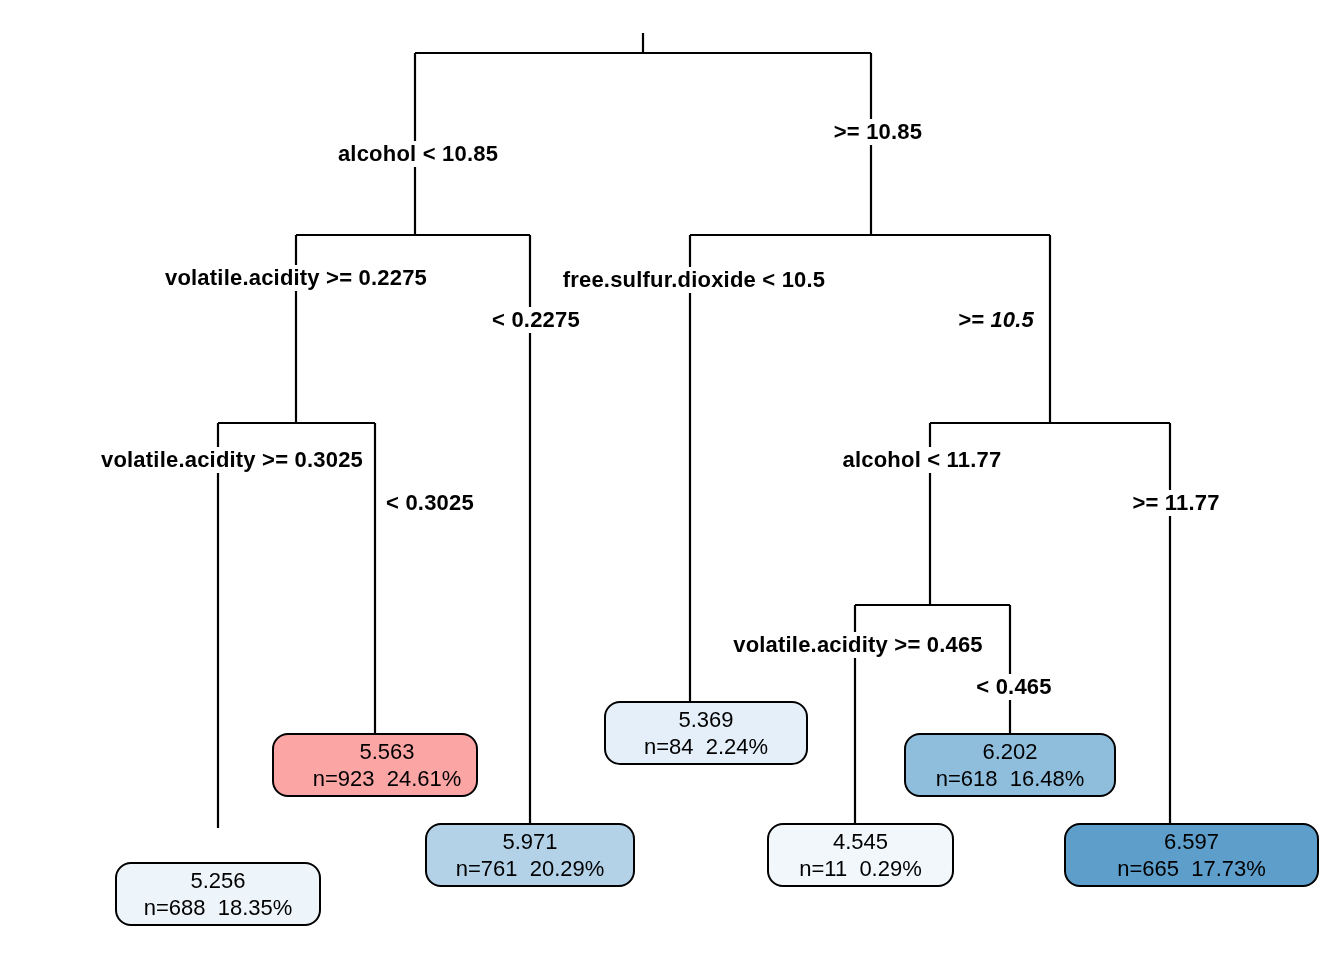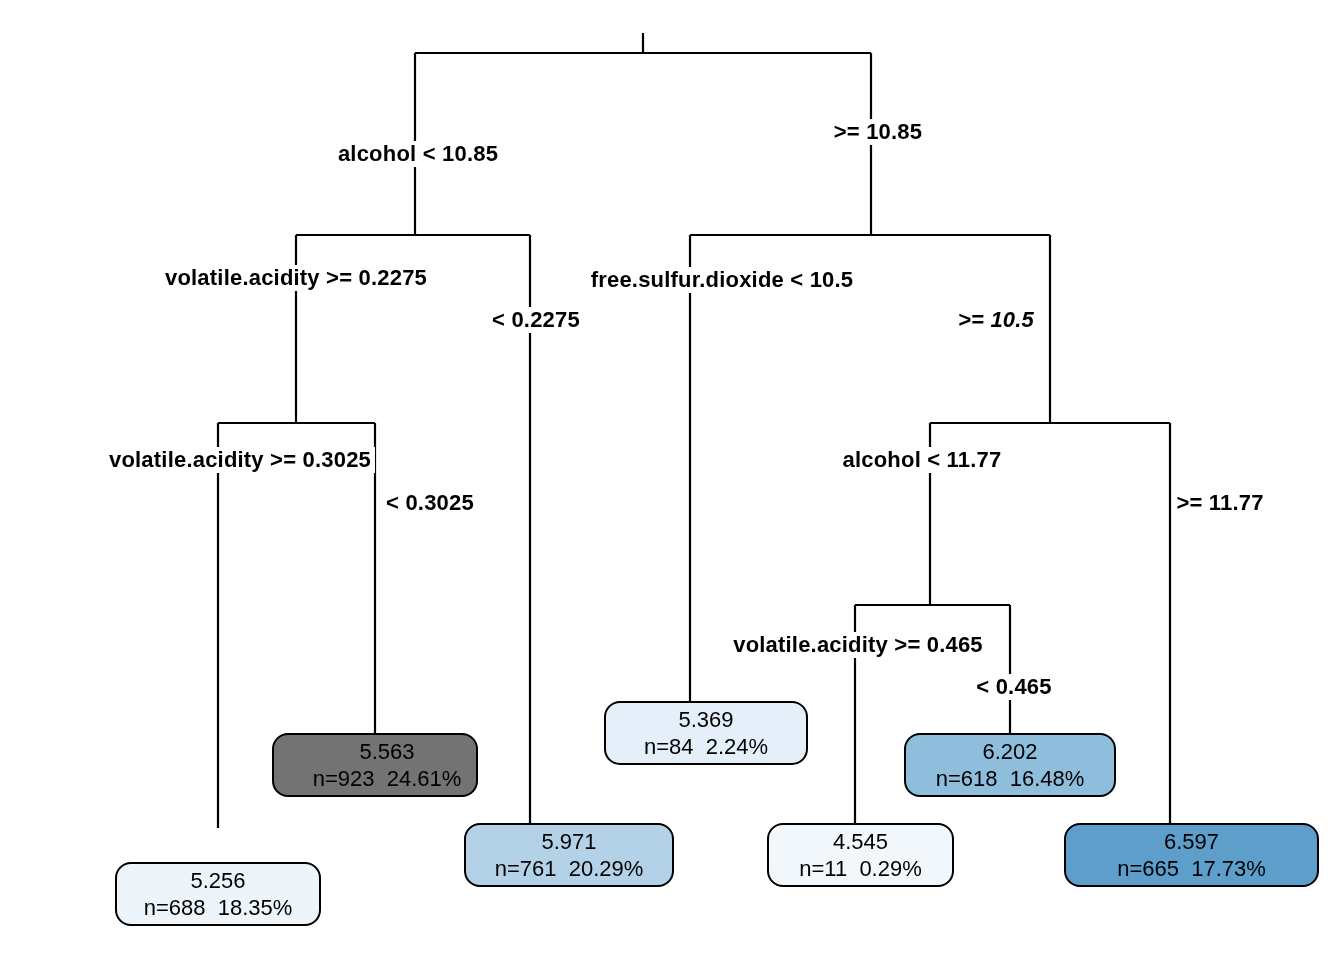--- a/index.html
+++ b/index.html
@@ -81,53 +81,53 @@
       <line x1="1010" y1="605" x2="1010" y2="738"></line>
     </g>
   </svg>
 
   <div class="slabel" style="left:418px; top:114px;margin-top:40px;">alcohol &lt; 10.85</div>
   <div class="slabel" style="left:878px; top:132px;">&gt;= 10.85</div>
 
   <div class="slabel" style="left:296px; top:278px;">volatile.acidity &gt;= 0.2275</div>
   <div class="slabel" style="left:536px; top:320px;">&lt; 0.2275</div>
 
-  <div class="slabel" style="left:694px; top:280px;margin-left:28px;">free.sulfur.dioxide &lt; 10.5</div>
+  <div class="slabel" style="left:694px; top:280px;">free.sulfur.dioxide &lt; 10.5</div>
   <div class="slabel" style="left:996px; top:320px;font-style:italic;">&gt;= 10.5</div>
 
-  <div class="slabel" style="left:240px; top:460px;">volatile.acidity &gt;= 0.3025</div>
+  <div class="slabel" style="left:232px; top:460px;">volatile.acidity &gt;= 0.3025</div>
   <div class="slabel" style="left:382px; top:503px;margin-left:48px;">&lt; 0.3025</div>
 
   <div class="slabel" style="left:922px; top:460px;">alcohol &lt; 11.77</div>
-  <div class="slabel" style="left:1176px; top:503px;margin-left:44px;">&gt;= 11.77</div>
+  <div class="slabel" style="left:1176px; top:503px;">&gt;= 11.77</div>
 
   <div class="slabel" style="left:858px; top:645px;">volatile.acidity &gt;= 0.465</div>
   <div class="slabel" style="left:1014px; top:687px;">&lt; 0.465</div>
 
-  <div class="leaf" style="left: 272px; top: 733px; width: 206px; background-color: #737373; padding-left: 24px;">
+  <div class="leaf" style="left: 272px; top: 733px; width: 206px; background-color: #fca5a5; padding-left: 24px;">
     <div class="value">5.563</div>
     <div class="stats">n=923  24.61%</div>
   </div>
 
   <div class="leaf" style="left: 604px; top: 701px; width: 204px; background-color: rgb(228, 239, 249);">
     <div class="value">5.369</div>
     <div class="stats">n=84  2.24%</div>
   </div>
 
   <div class="leaf" style="left: 904px; top: 733px; width: 212px; background-color: rgb(143, 190, 221);">
     <div class="value">6.202</div>
     <div class="stats">n=618  16.48%</div>
   </div>
 
   <div class="leaf" style="left: 115px; top: 862px; width: 206px; background-color: rgb(237, 244, 250);">
     <div class="value">5.256</div>
     <div class="stats">n=688  18.35%</div>
   </div>
 
-  <div class="leaf" style="left: 425px; top: 823px; width: 210px; background-color: rgb(179, 210, 232); margin-left: 39px;">
+  <div class="leaf" style="left: 425px; top: 823px; width: 210px; background-color: rgb(179, 210, 232);">
     <div class="value">5.971</div>
     <div class="stats">n=761  20.29%</div>
   </div>
 
   <div class="leaf" style="left: 767px; top: 823px; width: 187px; background-color: rgb(242, 247, 252);">
     <div class="value">4.545</div>
     <div class="stats">n=11  0.29%</div>
   </div>
 
   <div class="leaf" style="left: 1064px; top: 823px; width: 255px; background-color: rgb(93, 158, 203);">

